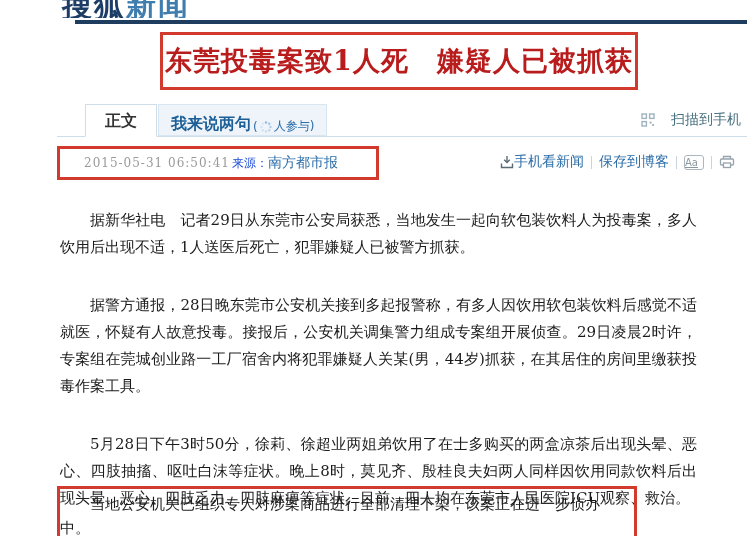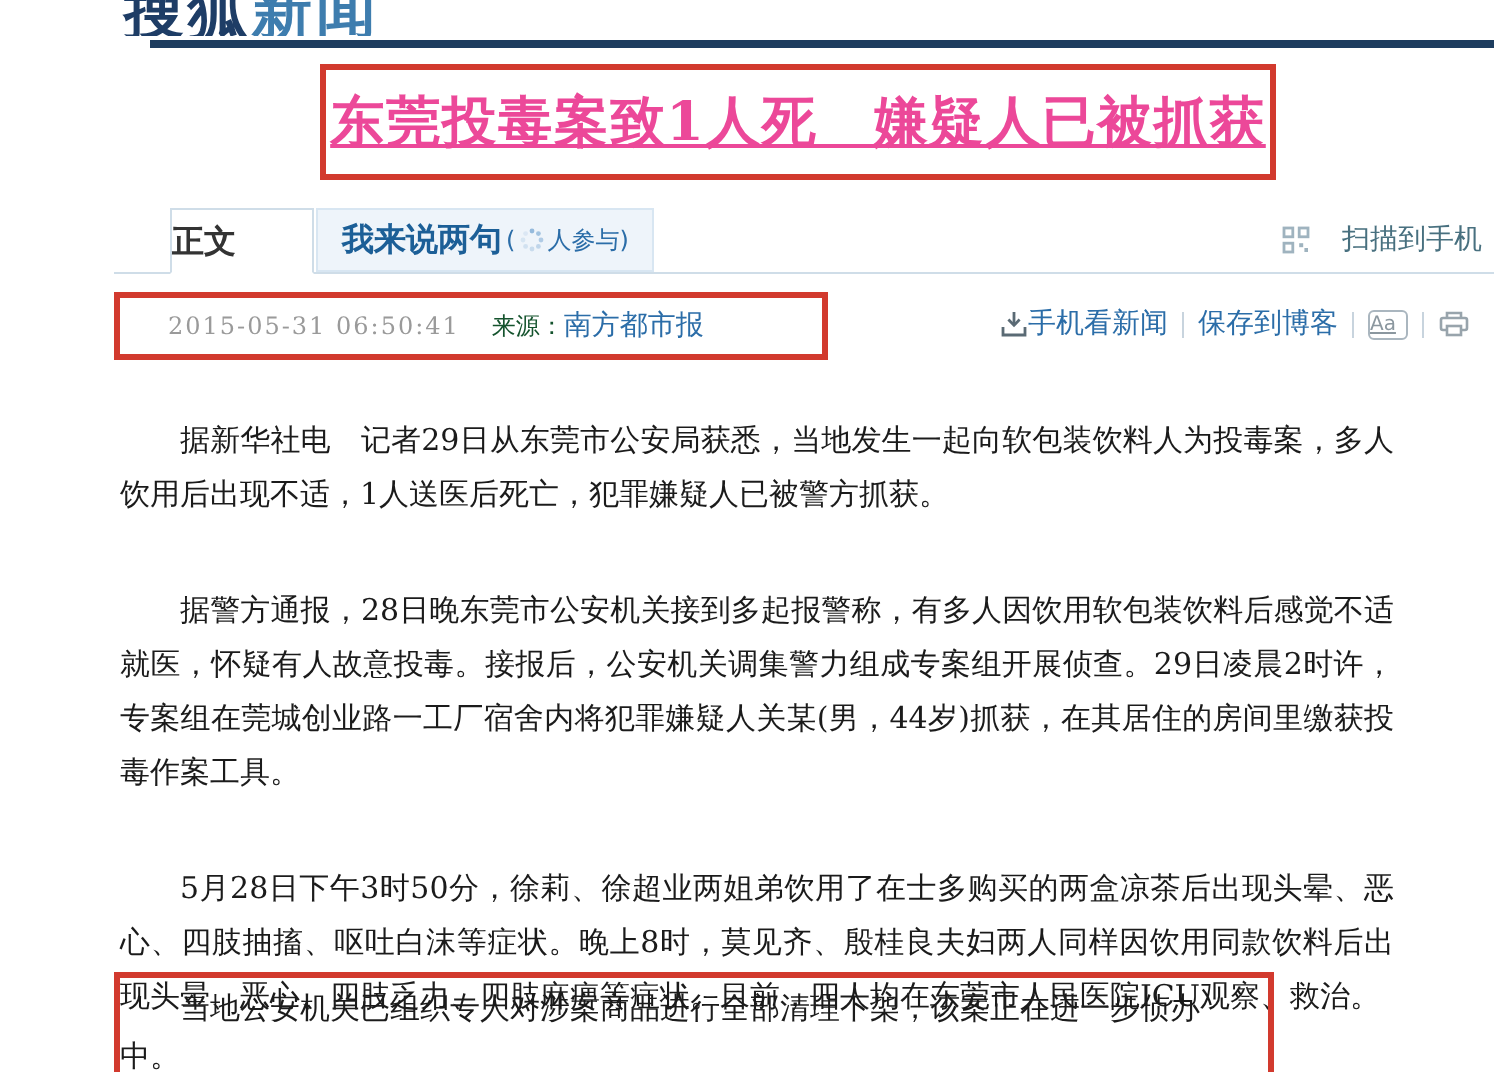--- a/index.html
+++ b/index.html
@@ -25,51 +25,51 @@
   .navybar { position:absolute; top:20px; left:75px; width:672px; height:4px; background:#1e3d5f; }
 
   
   .headline-box {
     position:absolute; top:32px; left:160px; width:478px; height:58px;
     border:3px solid #d23a2e;
     display:flex; align-items:center; justify-content:center;
   }
   .headline {
     font-family:"DejaVu Serif","Liberation Serif",serif;
-    font-size:27px; font-weight:bold; color:#ec4899; letter-spacing:1px; white-space:nowrap;text-decoration:underline;
+    font-size:27px; font-weight:bold; color:#b91c1c; letter-spacing:1px; white-space:nowrap;
   }
 
   
   .tabstrip { position:absolute; top:104px; left:57px; width:690px; height:33px;
               border-bottom:1px solid #cfdde8; }
   .tab-main {
     position:absolute; left:28px; bottom:-1px; width:72px; height:33px;
     background:#fff; border:1px solid #cfdde8; border-bottom:1px solid #ffffff;
-    line-height:31px; font-size:16px; font-weight:bold; color:#333;
+    text-align:center; line-height:31px; font-size:16px; font-weight:bold; color:#333;
     cursor:pointer;
   }
   .tab-comments {
     position:absolute; left:101px; bottom:0px; height:32px; padding:0 12px;
     background:#eef4fa; border:1px solid #d8e6f2;
-    display:flex; align-items:center; cursor:pointer; white-space:nowrap;
+    display:flex; align-items:flex-end; cursor:pointer; white-space:nowrap;
   }
   .tab-comments .cname { font-size:16px; font-weight:bold; color:#1c5f97; }
   .tab-comments .cmeta { font-size:12px; color:#2b6da8; margin-left:2px; display:flex; align-items:center; }
   .spinner { display:inline-block; margin:0 2px; }
   .scan { position:absolute; right:6px; top:7px; display:flex; align-items:center; gap:16px;
           font-size:14px; color:#48707f; cursor:pointer; }
 
   
   .meta-box {
-    position:absolute; top:146px; left:57px; width:357px; height:34px;
+    position:absolute; top:146px; left:57px; width:322px; height:34px;
     border:3px solid #d23a2e;
     display:flex; align-items:center; padding-left:24px; white-space:nowrap;
   }
   .dt { font-family:"DejaVu Serif","Liberation Serif",serif; font-size:12px; color:#9a9a9a; letter-spacing:1px; }
-  .src-label { font-size:12px; color:#14532d; margin-left:16px; }
+  .src-label { font-size:12px; color:#1d4ed8; margin-left:2px; }
   .src-link { font-size:14px; color:#2b6da8; text-decoration:none; cursor:pointer; }
 
   .toolbar { position:absolute; top:153px; right:12px; display:flex; align-items:center; gap:7px;
              font-size:14px; white-space:nowrap; }
   .toolbar a { color:#2b6da8; text-decoration:none; cursor:pointer; display:flex; align-items:center; gap:0; }
   .vsep { width:1px; height:13px; background:#c8d4de; }
   .aa-btn {
     width:20px; height:15px; border:1px solid #aab6bf; border-radius:3px;
     font-size:10px; color:#8b979f; text-align:left; line-height:13px; cursor:pointer;
     font-family:"DejaVu Sans","Liberation Sans",sans-serif;

